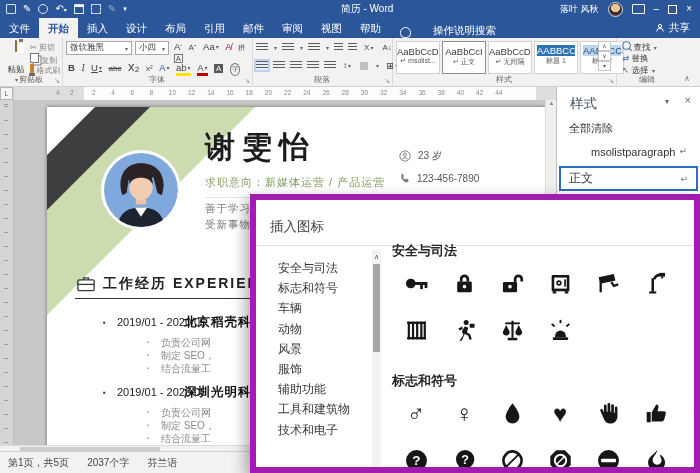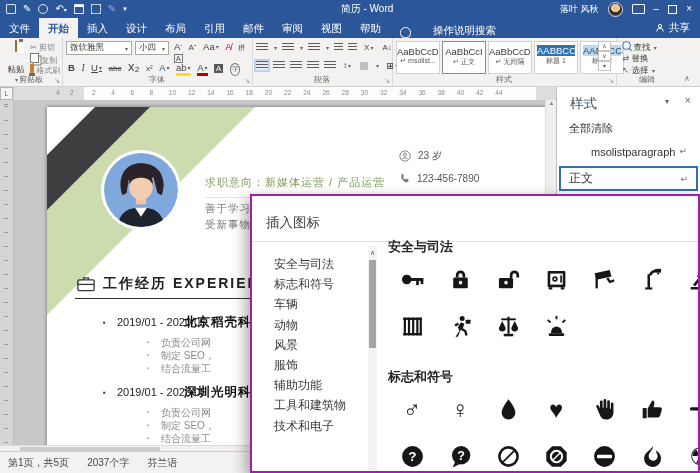--- a/index.html
+++ b/index.html
@@ -76,21 +76,21 @@
   .sbullet{position:absolute;left:100px;font-size:6px;color:#9a9a9a;}
   .stext{position:absolute;left:114px;font-size:10px;color:#8a8a8a;white-space:nowrap;}
   .docscroll{position:absolute;left:545px;top:0;bottom:0;width:11px;background:#f0efee;border-left:1px solid #dddcdb;font-size:6px;color:#888;text-align:center;}
   
   .stylespane{position:absolute;top:87px;left:556px;width:144px;bottom:0;background:#fff;border-left:1px solid #c3c1bf;z-index:20;font-size:11px;color:#333;}
   .sp-title{position:absolute;left:13px;top:8px;font-size:13.5px;color:#44546a;}
   .sp-item{position:absolute;left:12px;}
   .sp-ret{position:absolute;right:14px;font-size:9px;color:#777;}
   .sp-sel{position:absolute;left:2px;right:3px;top:79px;height:25px;border:2px solid #2a6fc2;box-sizing:border-box;display:flex;align-items:center;padding:0 8px;justify-content:space-between;}
   
-  .dialog{position:absolute;left:250px;top:194px;width:450px;height:279px;background:#fff;border:2px solid #a21caf;
+  .dialog{position:absolute;left:250px;top:194px;width:450px;height:279px;background:#fff;border:6px solid #a21caf;
           box-shadow:-4px 5px 14px rgba(0,0,0,.35);z-index:30;box-sizing:border-box;overflow:hidden;}
   .dlg-title{position:absolute;left:14px;top:18px;font-size:13.5px;color:#404040;}
   .dlg-div{position:absolute;left:0;right:0;top:45px;border-top:1px solid #e1e1e1;}
   .cat-list{position:absolute;left:22px;top:58px;width:90px;font-size:12px;color:#383838;line-height:20.2px;}
   .dlg-scroll{position:absolute;left:116px;top:50px;bottom:0;width:9px;background:#f3f3f3;}
   .dlg-scroll .up{height:13px;background:#f3f3f3;font-size:7px;color:#555;text-align:center;line-height:13px;}
   .dlg-scroll .thumb{position:absolute;top:14px;left:1px;right:1px;height:88px;background:#a6a6a6;}
   .icon-panel{position:absolute;left:136px;top:0;width:336px;height:100%;}
   .isec-title{position:absolute;font-size:13px;font-weight:bold;color:#262626;}
   .igrid{position:absolute;display:flex;flex-wrap:wrap;width:336px;}
@@ -294,20 +294,21 @@
         <svg viewBox="0 0 72 72" width="74" height="74">
           <circle cx="36" cy="36" r="36" fill="#7fa9dd"></circle>
           <path d="M36 10c-14 0-20 10-20 21 0 4 1 8 2 10l4-2 2-13c8 3 19 2 24-3l4 16 4 2c1-2 2-6 2-10 0-11-7-21-22-21z" fill="#2a2226"></path>
           <rect x="31" y="40" width="10" height="10" fill="#eec3a8"></rect>
           <ellipse cx="36" cy="33" rx="11.5" ry="12.5" fill="#f3cdb2"></ellipse>
           <path d="M24.5 31c0-10 5-14 11.5-14S47.5 21 47.5 31c-2-5-5.5-7-11.5-7s-9.5 2-11.5 7z" fill="#2a2226"></path>
           <path d="M13 72c2-15 11-19 23-19s21 4 23 19z" fill="#1d2430"></path>
           <path d="M30 53h12l-6 9z" fill="#fff"></path>
         </svg>
       </div>
+      <div class="name">谢雯怡</div>
       <div class="objective" id="objective" style="color: rgb(127, 158, 90);">求职意向：新媒体运营 / 产品运营</div>
       <div class="hdivider"></div>
       <div class="contact" style="top:42px;">
         <svg width="12" height="12" viewBox="0 0 20 20" fill="none" stroke="#777" stroke-width="1.5">
             <circle cx="10" cy="10" r="8.6"></circle>
             <circle cx="10" cy="7.8" r="2.6"></circle>
             <path d="M4.8 16a6 6 0 0 1 10.4 0"></path>
           </svg>
         <span>23 岁</span>
       </div>

